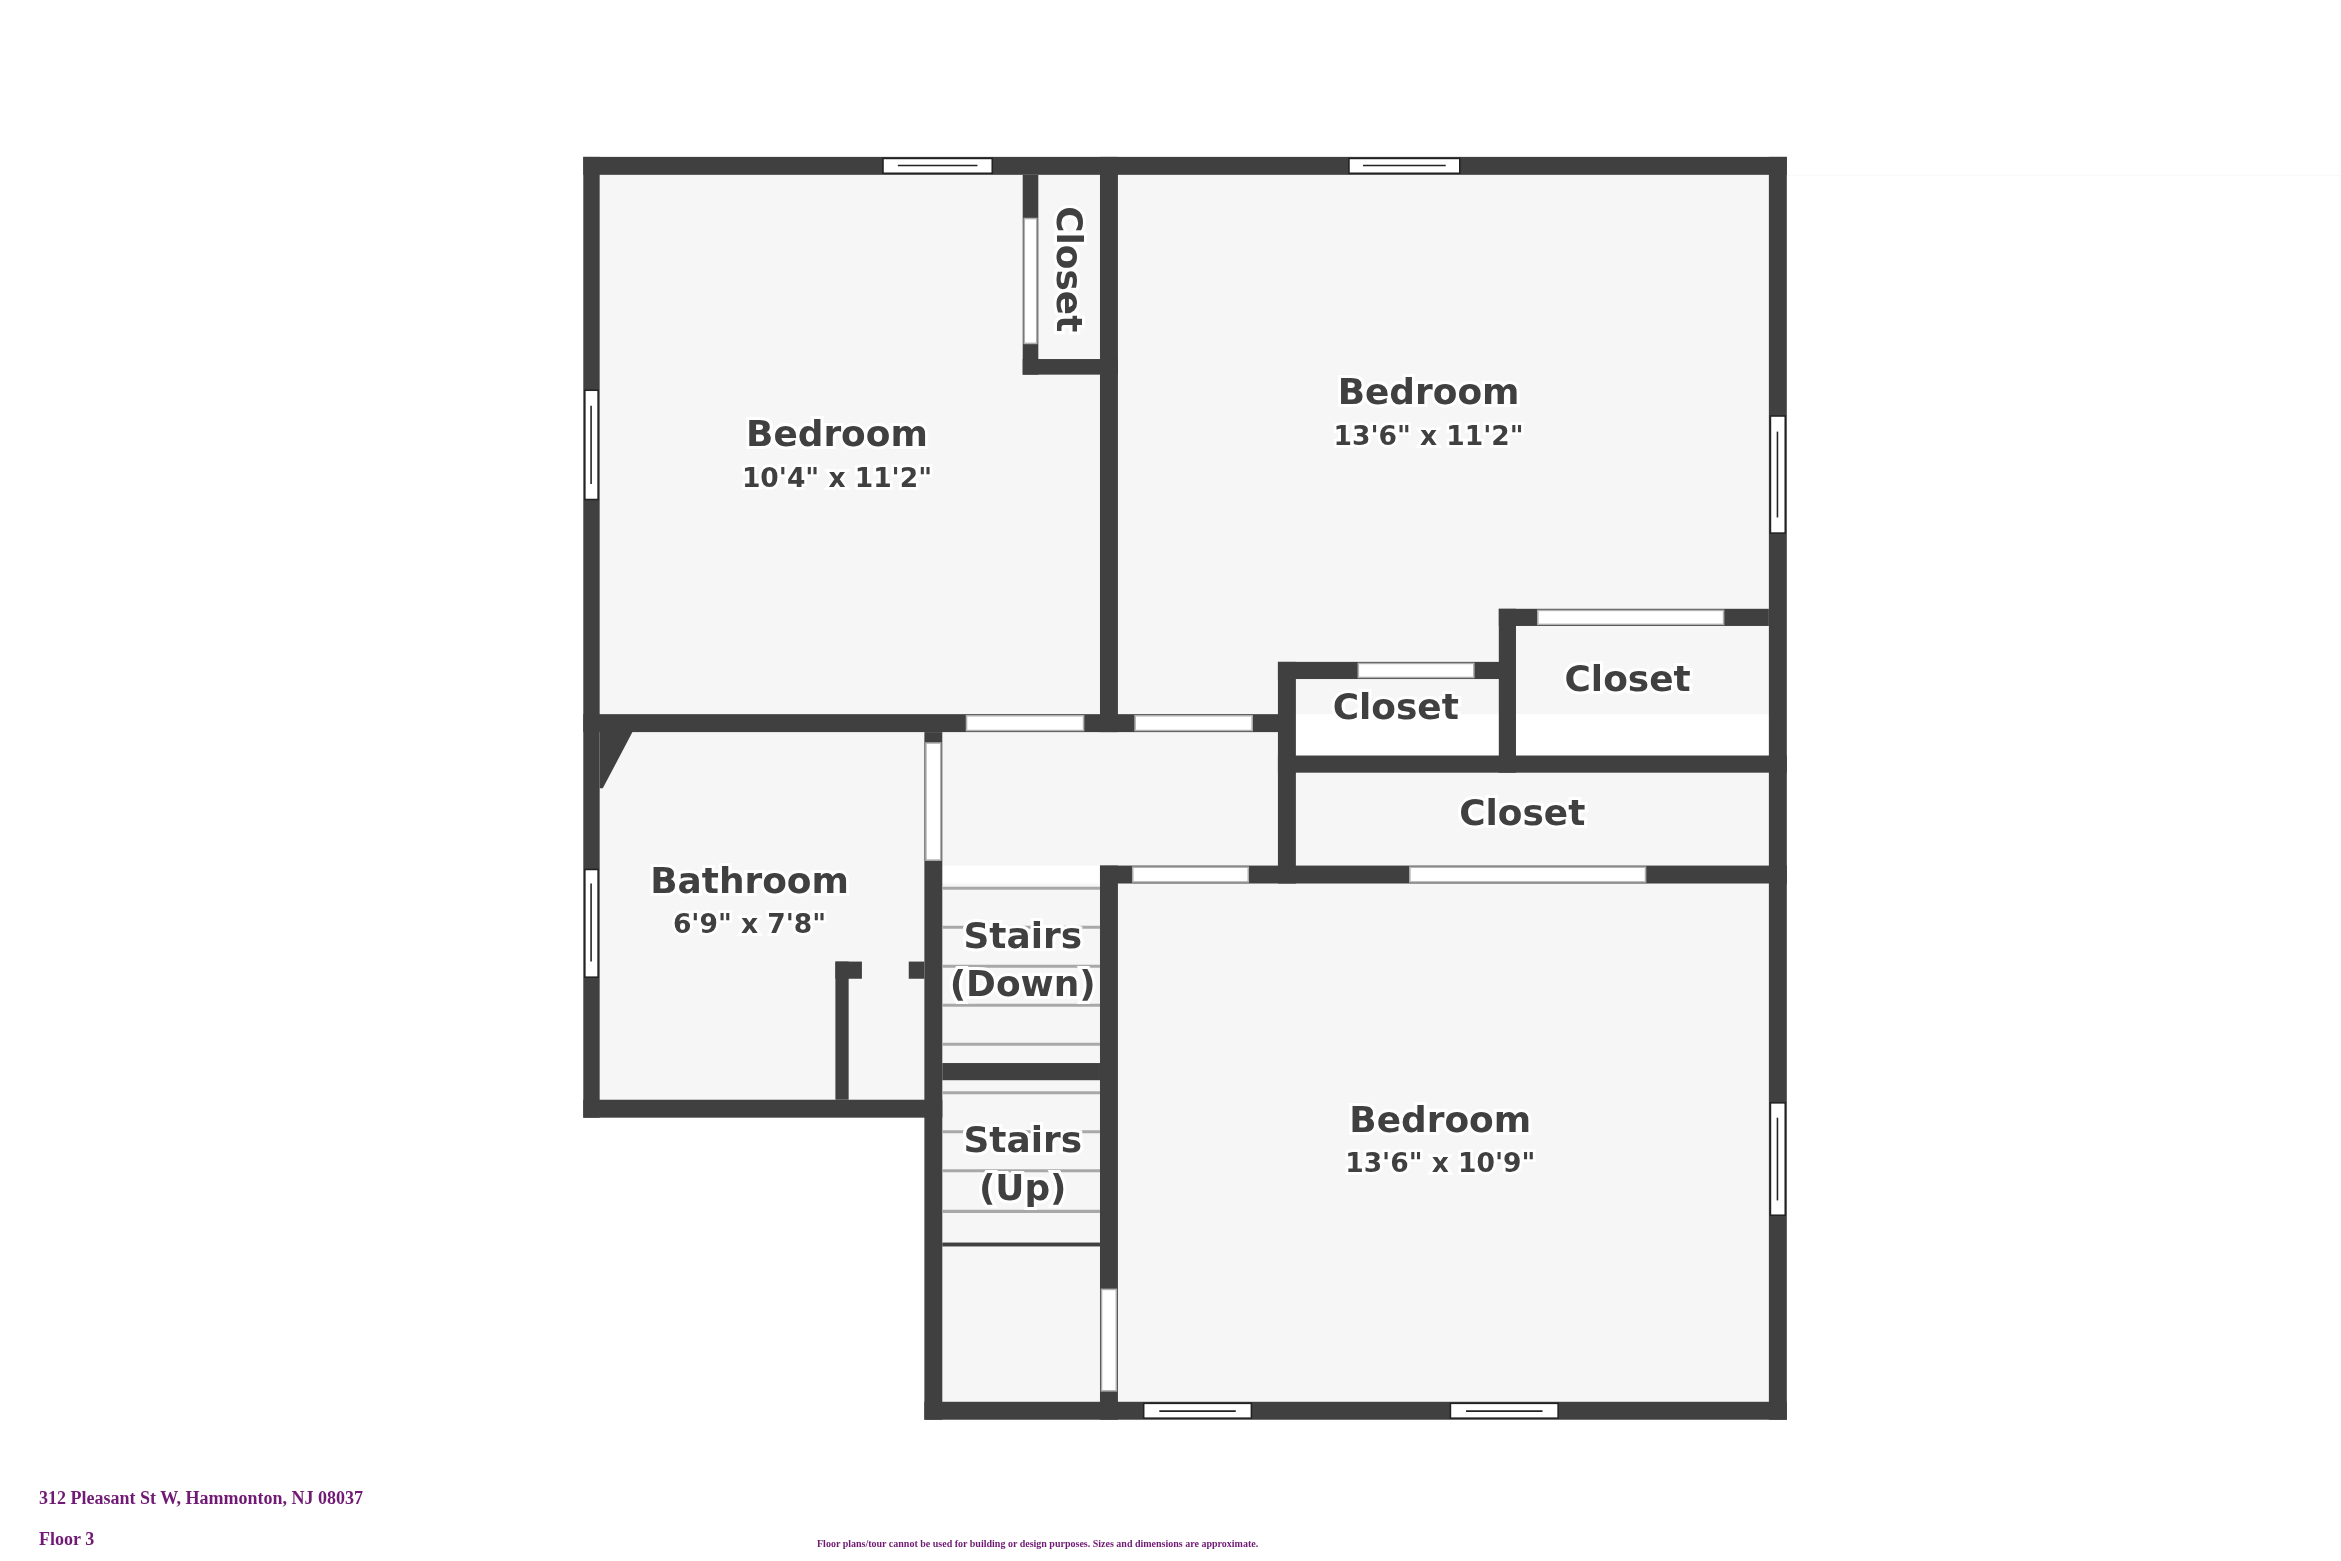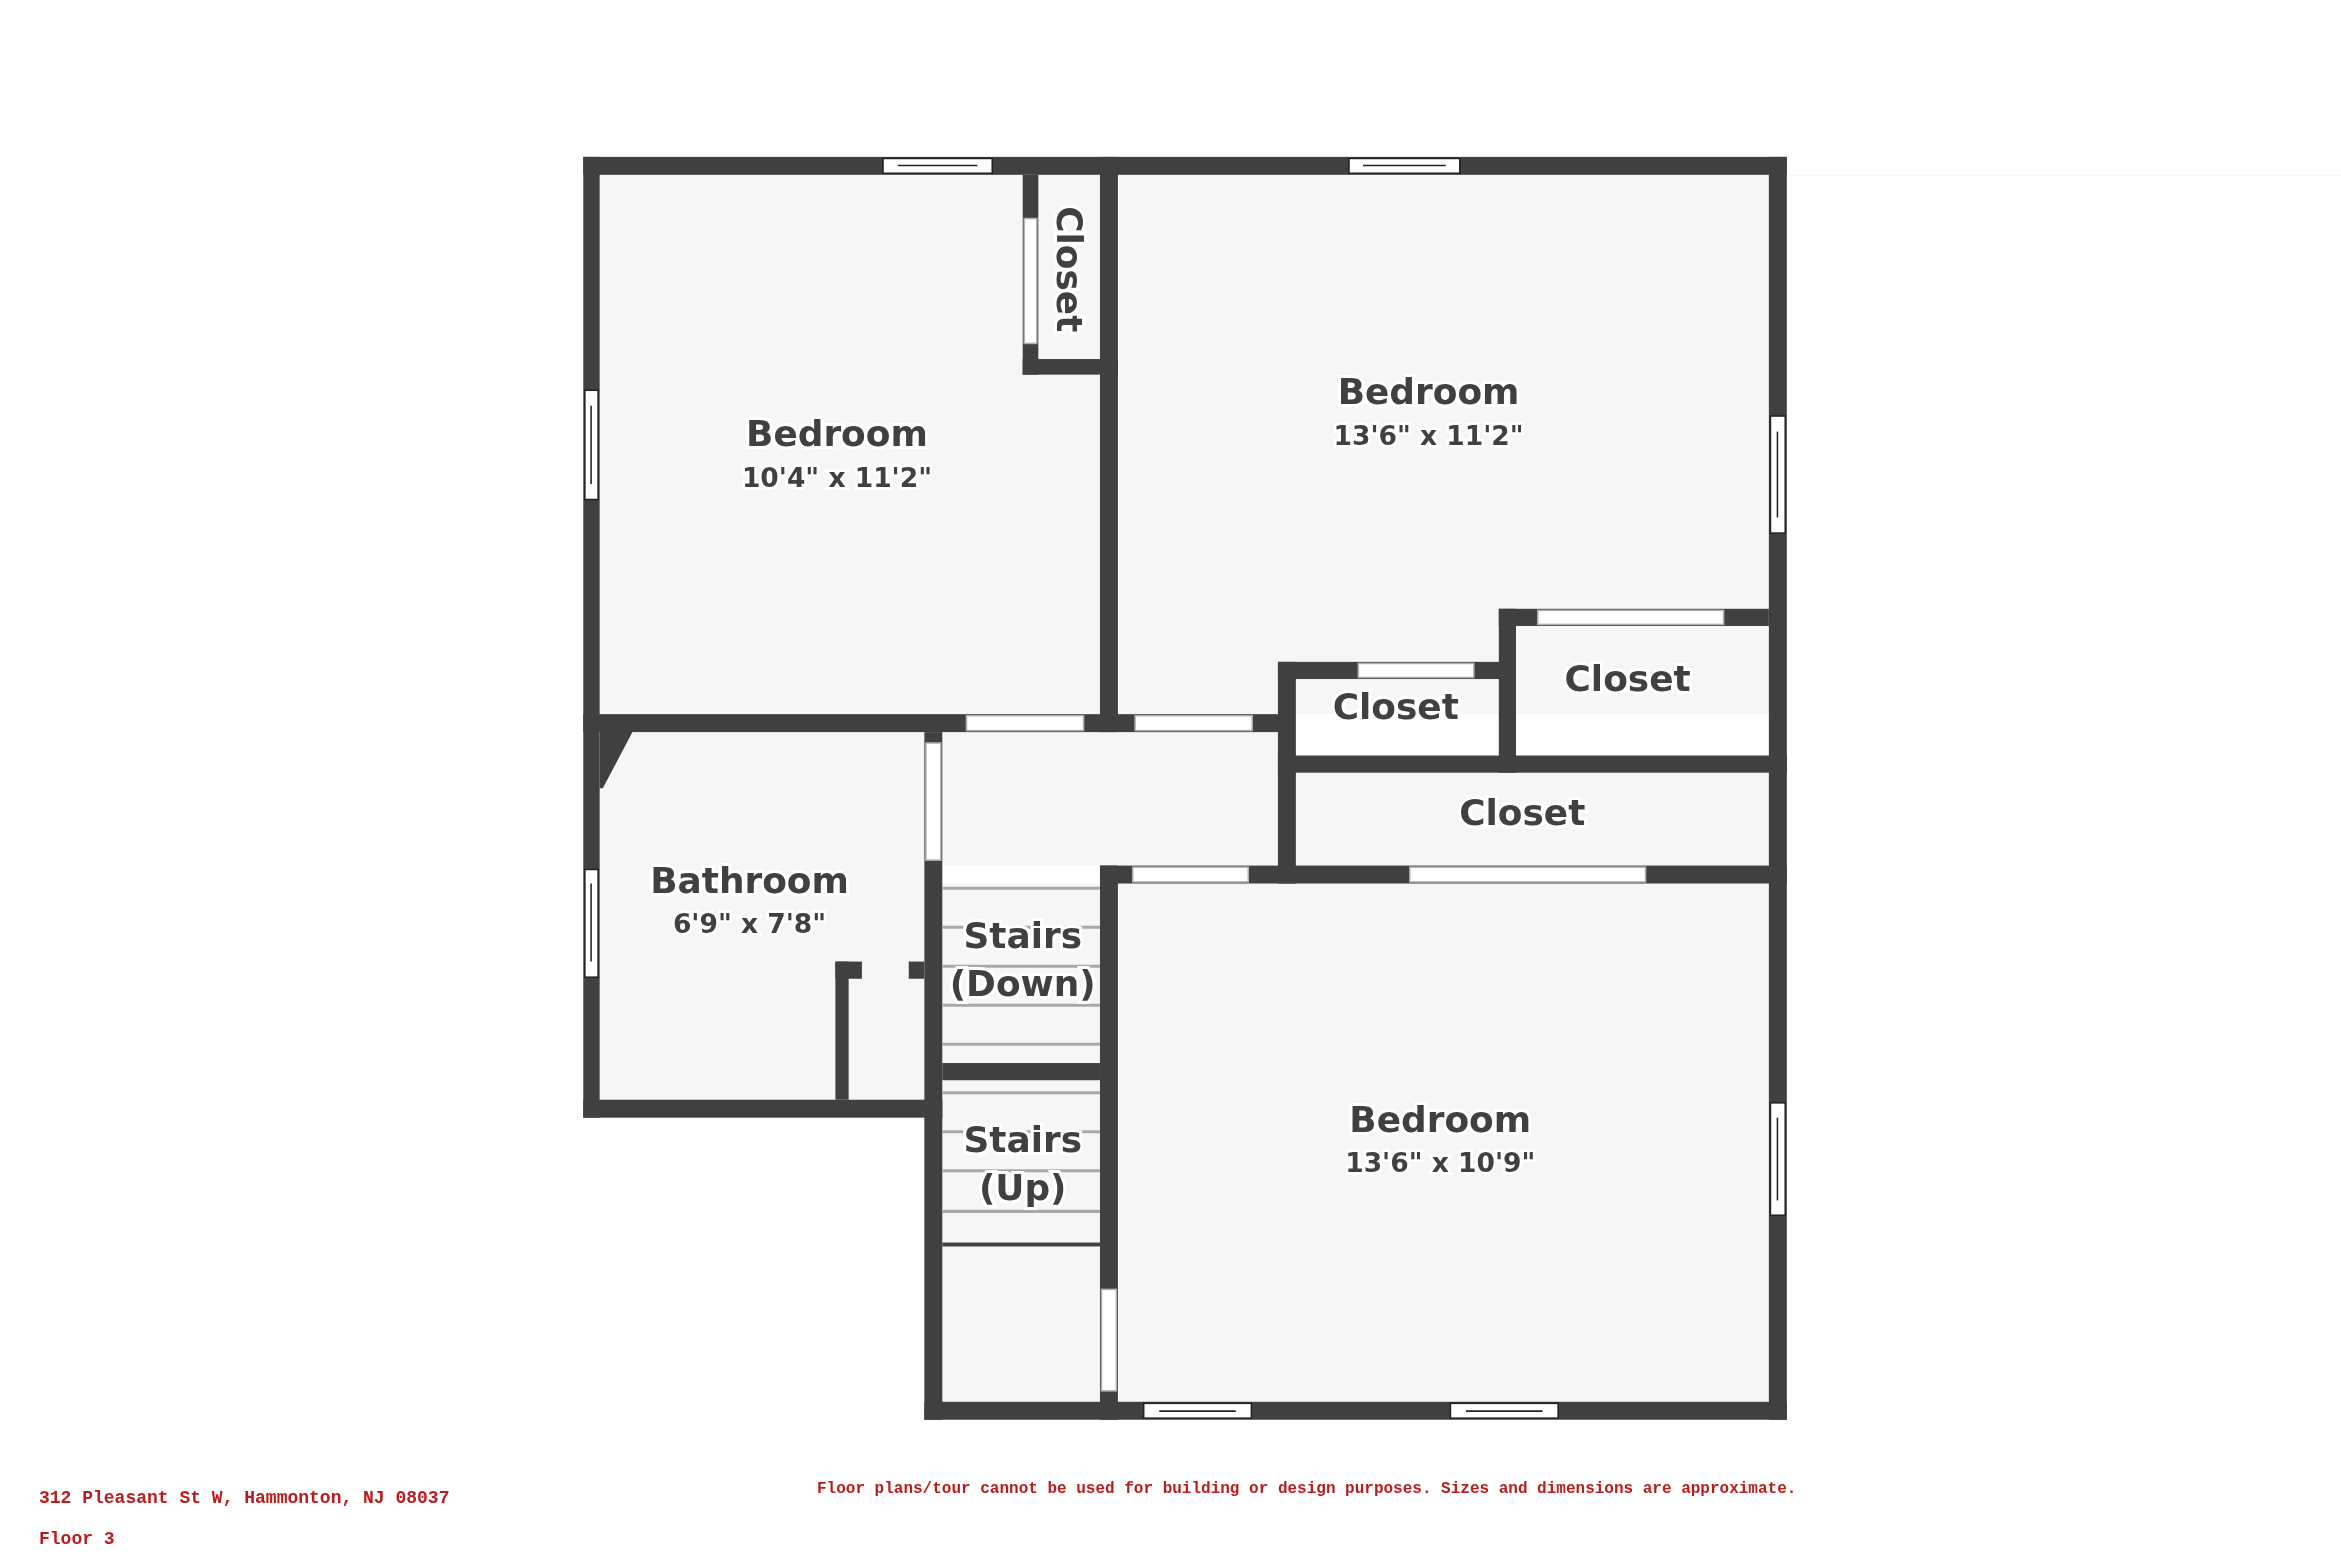--- a/index.html
+++ b/index.html
@@ -5,24 +5,24 @@
   html, body { margin:0; padding:0; background:#ffffff; }
   body { width:2342px; height:1561px; position:relative; overflow:hidden; font-family:"DejaVu Sans", "Liberation Sans", sans-serif; }
   #plan { position:absolute; left:0; top:0; width:2342px; height:1561px; }
   .wall { fill:#404040; }
   .floor { fill:#f6f6f6; }
   .door { fill:#ffffff; stroke:#b0b0b0; stroke-width:2; }
   .win { fill:#ffffff; stroke:#222; stroke-width:2; }
   .tread { stroke:#a8a8a8; stroke-width:4; }
   .room-name { font-weight:bold; font-size:46px; fill:#404040; text-anchor:middle; paint-order:stroke; stroke:#ffffff; stroke-width:8px; }
   .room-dim { font-weight:bold; font-size:34px; fill:#404040; text-anchor:middle; paint-order:stroke; stroke:#ffffff; stroke-width:7px; }
-  .footer-text { position:absolute; color:#b91c1c; font-weight:bold; font-family:Liberation Mono, monospace; }
+  .footer-text { position:absolute; color:#701a75; font-weight:bold; font-family:Liberation Serif, serif; }
   #address { left:39px; top:1488px; font-size:18px; }
   #floor-label { left:39px; top:1529px; font-size:18px; }
-  #disclaimer { left:817px; top:1480px; font-size:16px;text-align:center; }
+  #disclaimer { left:817px; top:1538px; font-size:10px;text-align:center; }
 </style>
 </head>
 <body>
 
 <svg id="plan" viewBox="0 0 3000 2000">
 
   <g>
     <rect class="floor" x="768" y="224" width="2498" height="1"></rect>
     <rect class="floor" x="768" y="224" width="641" height="691"></rect>
     <rect class="floor" x="1432" y="224" width="834" height="691"></rect>

